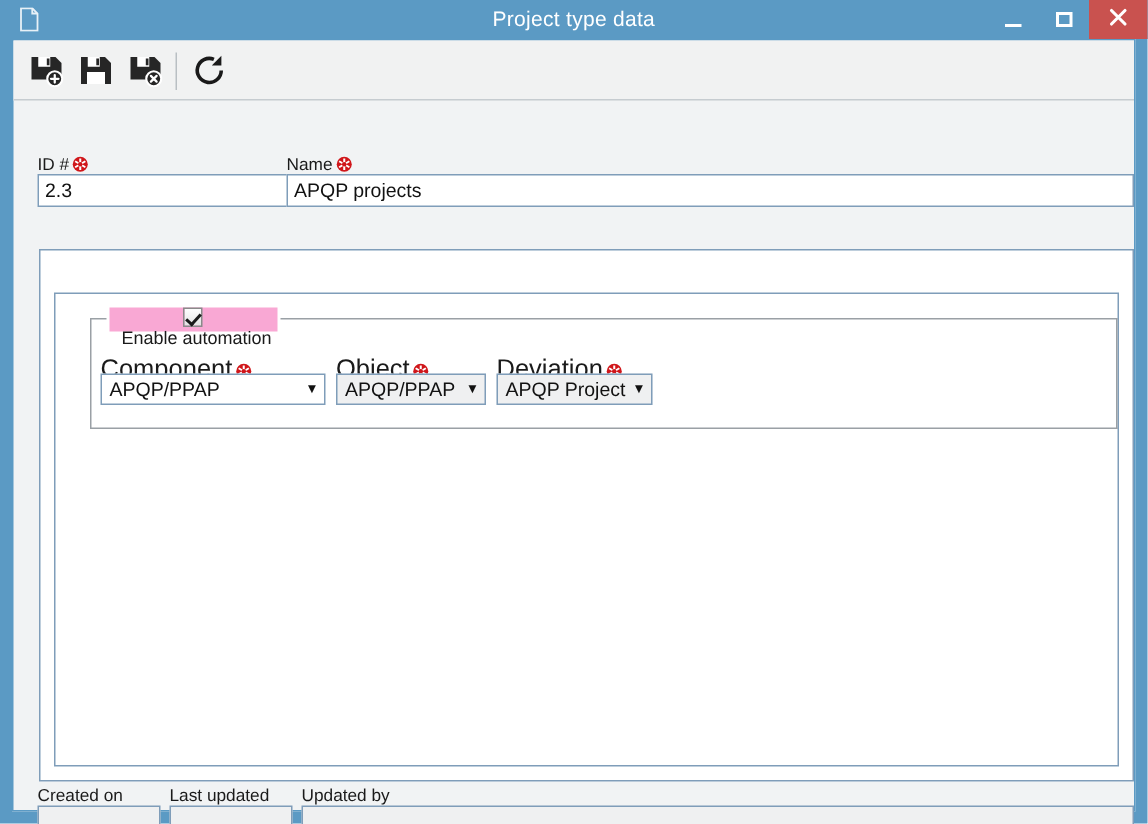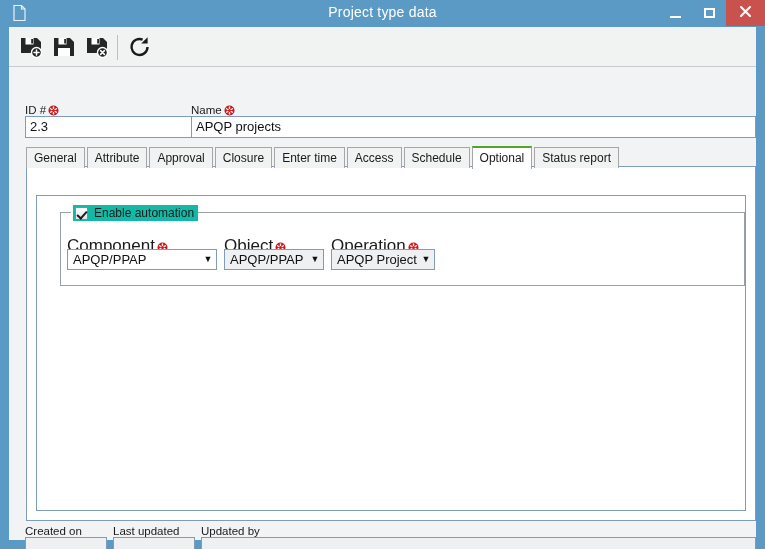--- a/index.html
+++ b/index.html
@@ -227,26 +227,27 @@
   }
   #gb-top-left   { left: 0;   top: 0;  width: 11px; height: 1px; }
   #gb-top-right  { left: 127px; top: 0; width: 558px; height: 1px; }
   #gb-left       { left: 0;   top: 0;  width: 1px;  height: 74px; }
   #gb-right      { left: 684px; top: 0; width: 1px; height: 74px; }
   #gb-bottom     { left: 0;   top: 73px; width: 685px; height: 1px; }
 
   #chk-enable-wrap {
     position: absolute;
     left: 13px; top: -7px;
-    background: #14b8a6;
+    background: #f9a8d4;
     padding: 0 4px 0 2px;
     height: 16px;
     display: flex;
     align-items: center;
     cursor: default;
+    flex-direction: column;
   }
   .cbx {
     width: 13px; height: 13px;
     box-sizing: border-box;
     border: 1px solid #8a8a8a;
     background: linear-gradient(#fdfdfd, #e3e3e3);
     position: relative;
     flex: none;
   }
   .cbx.checked::after {
@@ -406,23 +407,20 @@
           <circle cx="5.5" cy="5.5" r="5" fill="#d0161a"></circle>
           <path d="M5.5 1.6 V9.4 M2.1 3.5 L8.9 7.5 M8.9 3.5 L2.1 7.5" stroke="#ffffff" stroke-width="1.35"></path>
           <circle cx="5.5" cy="5.5" r="1.5" fill="#d0161a"></circle>
         </svg>
       </span>
     </div>
     <div class="txtinput" id="inp-name">APQP projects</div>
 
     <div id="panel-main"></div>
 
-    <div id="tabstrip-main">
-      <div class="tab">General</div><div class="tab">Attribute</div><div class="tab">Approval</div><div class="tab">Closure</div><div class="tab">Enter time</div><div class="tab">Access</div><div class="tab">Schedule</div><div class="tab active">Optional</div><div class="tab">Status report</div>
-    </div>
 
     <div id="panel-sub"></div>
 
 
     <div id="groupbox">
       <div class="gb-line" id="gb-top-left"></div>
       <div class="gb-line" id="gb-top-right"></div>
       <div class="gb-line" id="gb-left"></div>
       <div class="gb-line" id="gb-right"></div>
       <div class="gb-line" id="gb-bottom"></div>
@@ -455,21 +453,21 @@
           <circle cx="5.5" cy="5.5" r="1.5" fill="#d0161a"></circle>
         </svg>
       </span>
     </div>
     <div class="dd" id="dd-object">
       <span class="dd-text">APQP/PPAP</span>
       <span class="dd-arrow">▼</span>
     </div>
 
     <div class="dd-label" id="lbl-operation">
-      <span>Operation</span><span class="req">
+      <span>Deviation</span><span class="req">
         <svg width="11" height="11" viewBox="0 0 11 11">
           <circle cx="5.5" cy="5.5" r="5" fill="#d0161a"></circle>
           <path d="M5.5 1.6 V9.4 M2.1 3.5 L8.9 7.5 M8.9 3.5 L2.1 7.5" stroke="#ffffff" stroke-width="1.35"></path>
           <circle cx="5.5" cy="5.5" r="1.5" fill="#d0161a"></circle>
         </svg>
       </span>
     </div>
     <div class="dd" id="dd-operation">
       <span class="dd-text">APQP Project</span>
       <span class="dd-arrow">▼</span>

